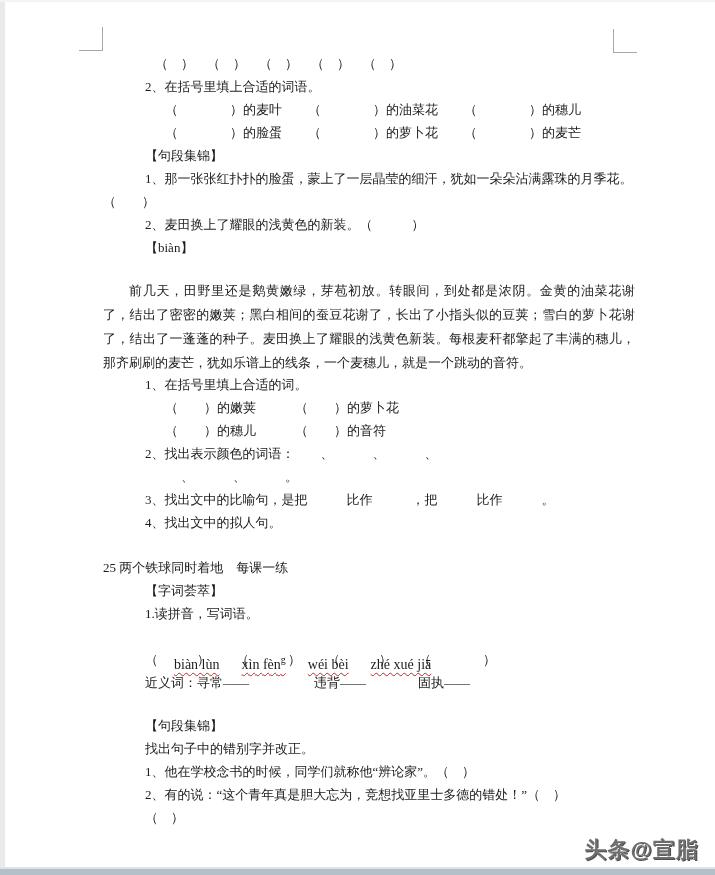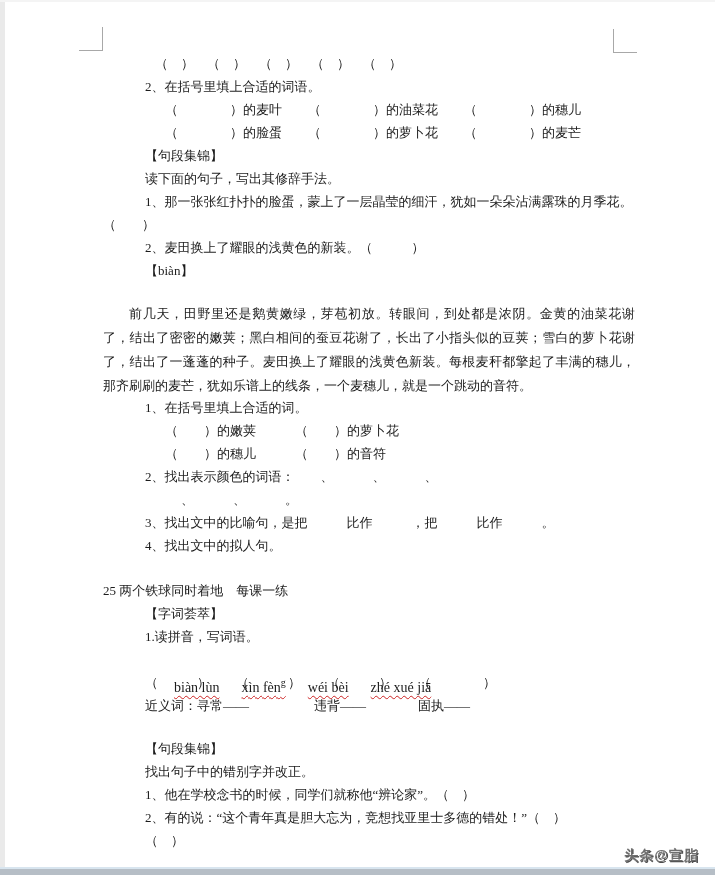--- a/index.html
+++ b/index.html
@@ -19,42 +19,41 @@
   .ind2 { padding-left: 62px; }
   .ind2a { padding-left: 52px; }
   .ind2b { padding-left: 78px; }
   .para { width: 532px; height: 94px; overflow: hidden; font-size: 13px; line-height: 24px;
           text-indent: 2em; text-align: justify; }
   .gap20 { height: 20px; }
   .gap22 { height: 22px; }
   .pinyin-row { padding-left: 50px; font-size: 14px; }
   .py-word { margin-right: 22px; text-decoration: underline wavy #cc2222; text-decoration-thickness: 1px; text-underline-offset: 3px; text-align: right; }
   .py-word sup { font-size: 10px; vertical-align: super; }
-  .watermark { position: absolute; right: 16px; bottom: 10px; font-size: 14px; font-weight: bold;
+  .watermark { position: absolute; right: 16px; bottom: 10px; font-size: 22px; font-weight: bold;
                color: #6e6e6e; letter-spacing: 1px;
                font-family: "Liberation Sans", "DejaVu Sans", sans-serif;
                text-shadow: -1px -1px 0 #ffffff, 1px 1px 0 #4d4d4d; margin-left: 23px; }
 </style>
 </head>
 <body>
 
 <div class="page">
   <div class="left-edge"></div>
   <div class="top-edge"></div>
   <div class="mark-tl"></div>
   <div class="mark-tr"></div>
 
   <div class="content">
     <div class="line ind2a">（　）　（　）　（　）　（　）　（　）</div>
     <div class="line ind1">2、在括号里填上合适的词语。</div>
     <div class="line ind2">（　　　　）的麦叶　　（　　　　）的油菜花　　（　　　　）的穗儿</div>
     <div class="line ind2">（　　　　）的脸蛋　　（　　　　）的萝卜花　　（　　　　）的麦芒</div>
 
     <div class="line ind1">【句段集锦】</div>
-    <div class="line ind1">读下面的句子，写出其修辞手法。</div>
     <div class="line ind1">1、那一张张红扑扑的脸蛋，蒙上了一层晶莹的细汗，犹如一朵朵沾满露珠的月季花。</div>
     <div class="line">（　　）</div>
     <div class="line ind1">2、麦田换上了耀眼的浅黄色的新装。（　　　）</div>
 
     <div class="line ind1">【biàn】</div>
     <div class="gap20"></div>
     <div class="para">前几天，田野里还是鹅黄嫩绿，芽苞初放。转眼间，到处都是浓阴。金黄的油菜花谢了，结出了密密的嫩荚；黑白相间的蚕豆花谢了，长出了小指头似的豆荚；雪白的萝卜花谢了，结出了一蓬蓬的种子。麦田换上了耀眼的浅黄色新装。每根麦秆都擎起了丰满的穗儿，那齐刷刷的麦芒，犹如乐谱上的线条，一个麦穗儿，就是一个跳动的音符。</div>
 
     <div class="line ind1">1、在括号里填上合适的词。</div>
     <div class="line ind2">（　　）的嫩荚　　　（　　）的萝卜花</div>

